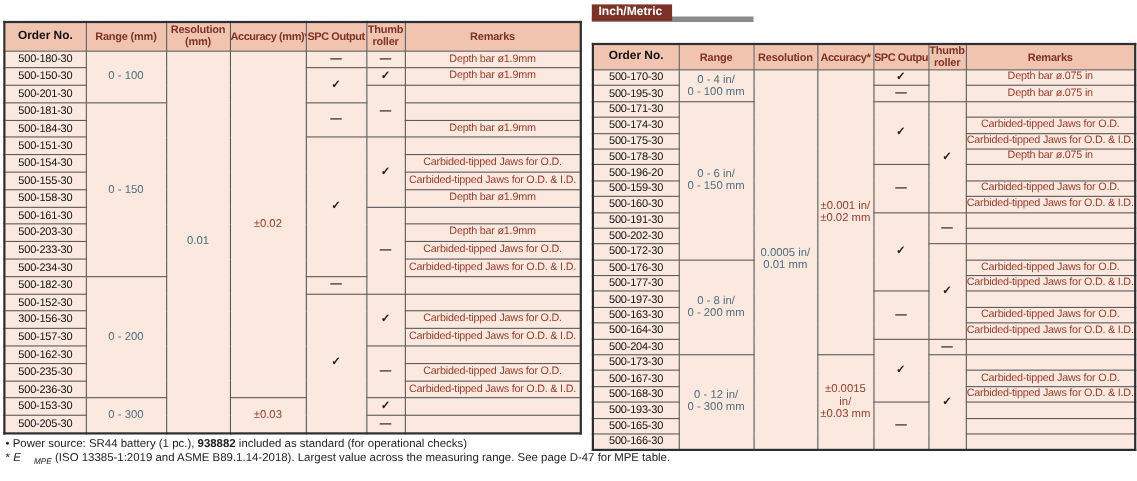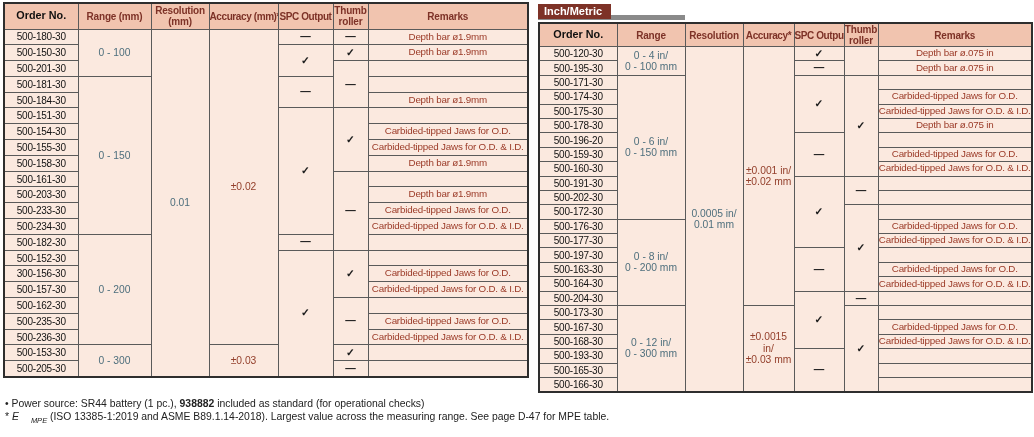--- a/index.html
+++ b/index.html
@@ -12,21 +12,21 @@
   #sec1{left:538px;width:493px;border-radius:17px;}
   .tabrow{position:relative;height:16px;}
   #sec0 .tabrow{margin-top:2px;}
   #sec1 .tabrow{margin-top:4px;}
   .graybar{position:absolute;left:0;bottom:0;height:5px;width:147px;background:#8a8a8a;}
   .tab{
     position:absolute;left:0;top:0;background:#7d3227;color:#ffffff;
     font-weight:bold;font-size:11px;padding:1px 9px 2px 6px;white-space:nowrap;
   }
   table{
-    border-collapse:collapse;table-layout:fixed;margin-top:2px;
+    border-collapse:collapse;table-layout:fixed;margin-top:19px;
     border:2px solid #2e2e2e;background:#fbe9df;
   }
   #table-0{width:524px;}
   #table-1{width:493px;}
   th,td{
     border:1px solid #5a5a5a;padding:0;text-align:center;vertical-align:middle;
     overflow:hidden;
   }
   th{
     background:#f1c4af;color:#7d3227;font-weight:bold;font-size:10px;
@@ -209,21 +209,21 @@
           <th class="h-range">Range</th>
           <th class="h-res">Resolution</th>
           <th class="h-acc">Accuracy*</th>
           <th class="h-spc">SPC Output</th>
           <th class="h-thumb">Thumb roller</th>
           <th class="h-rem">Remarks</th>
         </tr>
       </thead>
       <tbody>
         <tr>
-          <td class="c-order">500-120-30</td>
+          <td class="c-order">500-170-30</td>
           <td class="c-range" rowspan="2">0 - 4 in/
 0 - 100 mm</td>
           <td class="c-res" rowspan="24">0.0005 in/
 0.01 mm</td>
           <td class="c-acc" rowspan="18">±0.001 in/
 ±0.02 mm</td>
           <td class="c-spc">✓</td>
           <td class="c-thumb" rowspan="2"></td>
           <td class="c-rem">Depth bar ø.075 in</td>
         </tr>

